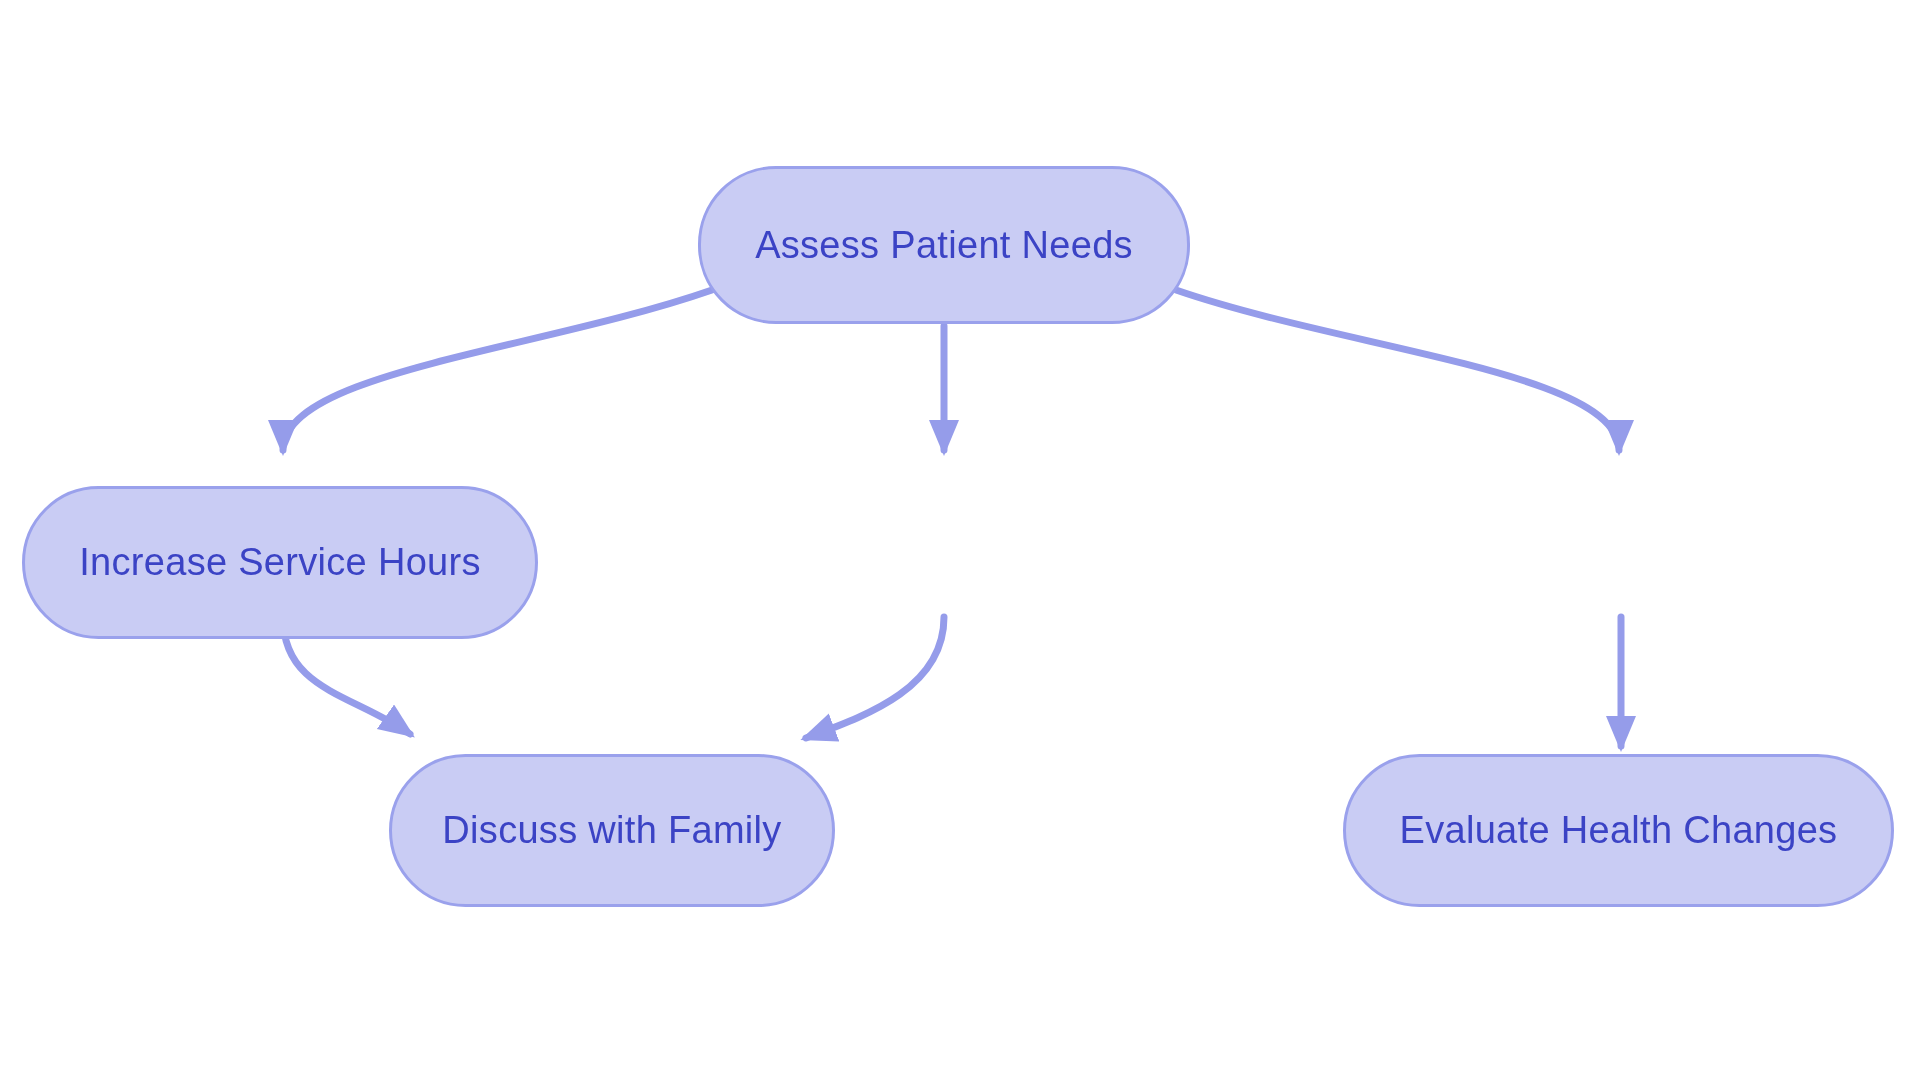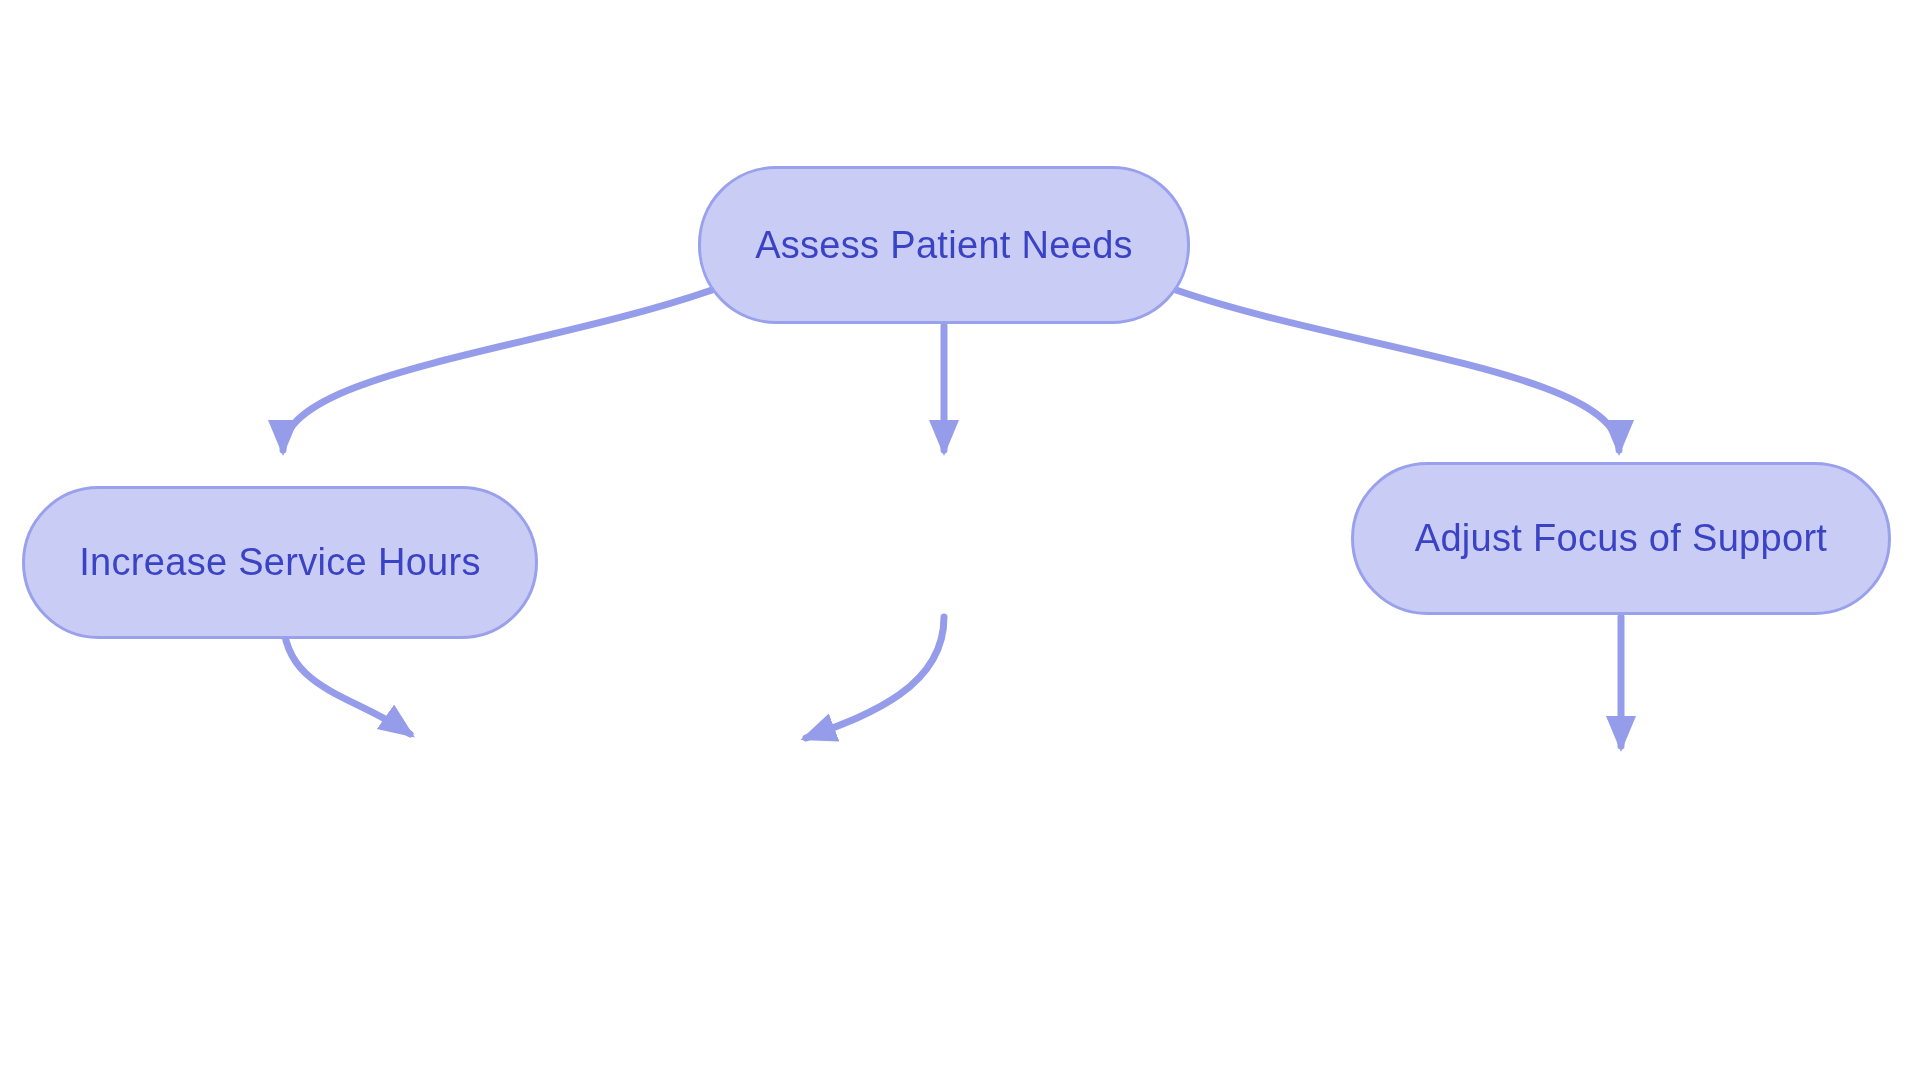--- a/index.html
+++ b/index.html
@@ -79,19 +79,22 @@
 
   <div class="node n-assess">
     <span>Assess Patient Needs</span>
   </div>
 
   <div class="node n-increase">
     <span>Increase Service Hours</span>
   </div>
 
 
-  <div class="node n-adjust">
-    <span>Adjust Focus of Support</span>
+
+  <div class="node n-discuss">
+    <span>Discuss with Family</span>
   </div>
 
-
+  <div class="node n-evaluate">
+    <span>Evaluate Health Changes</span>
+  </div>
 
 </div>
 
 </body></html>

